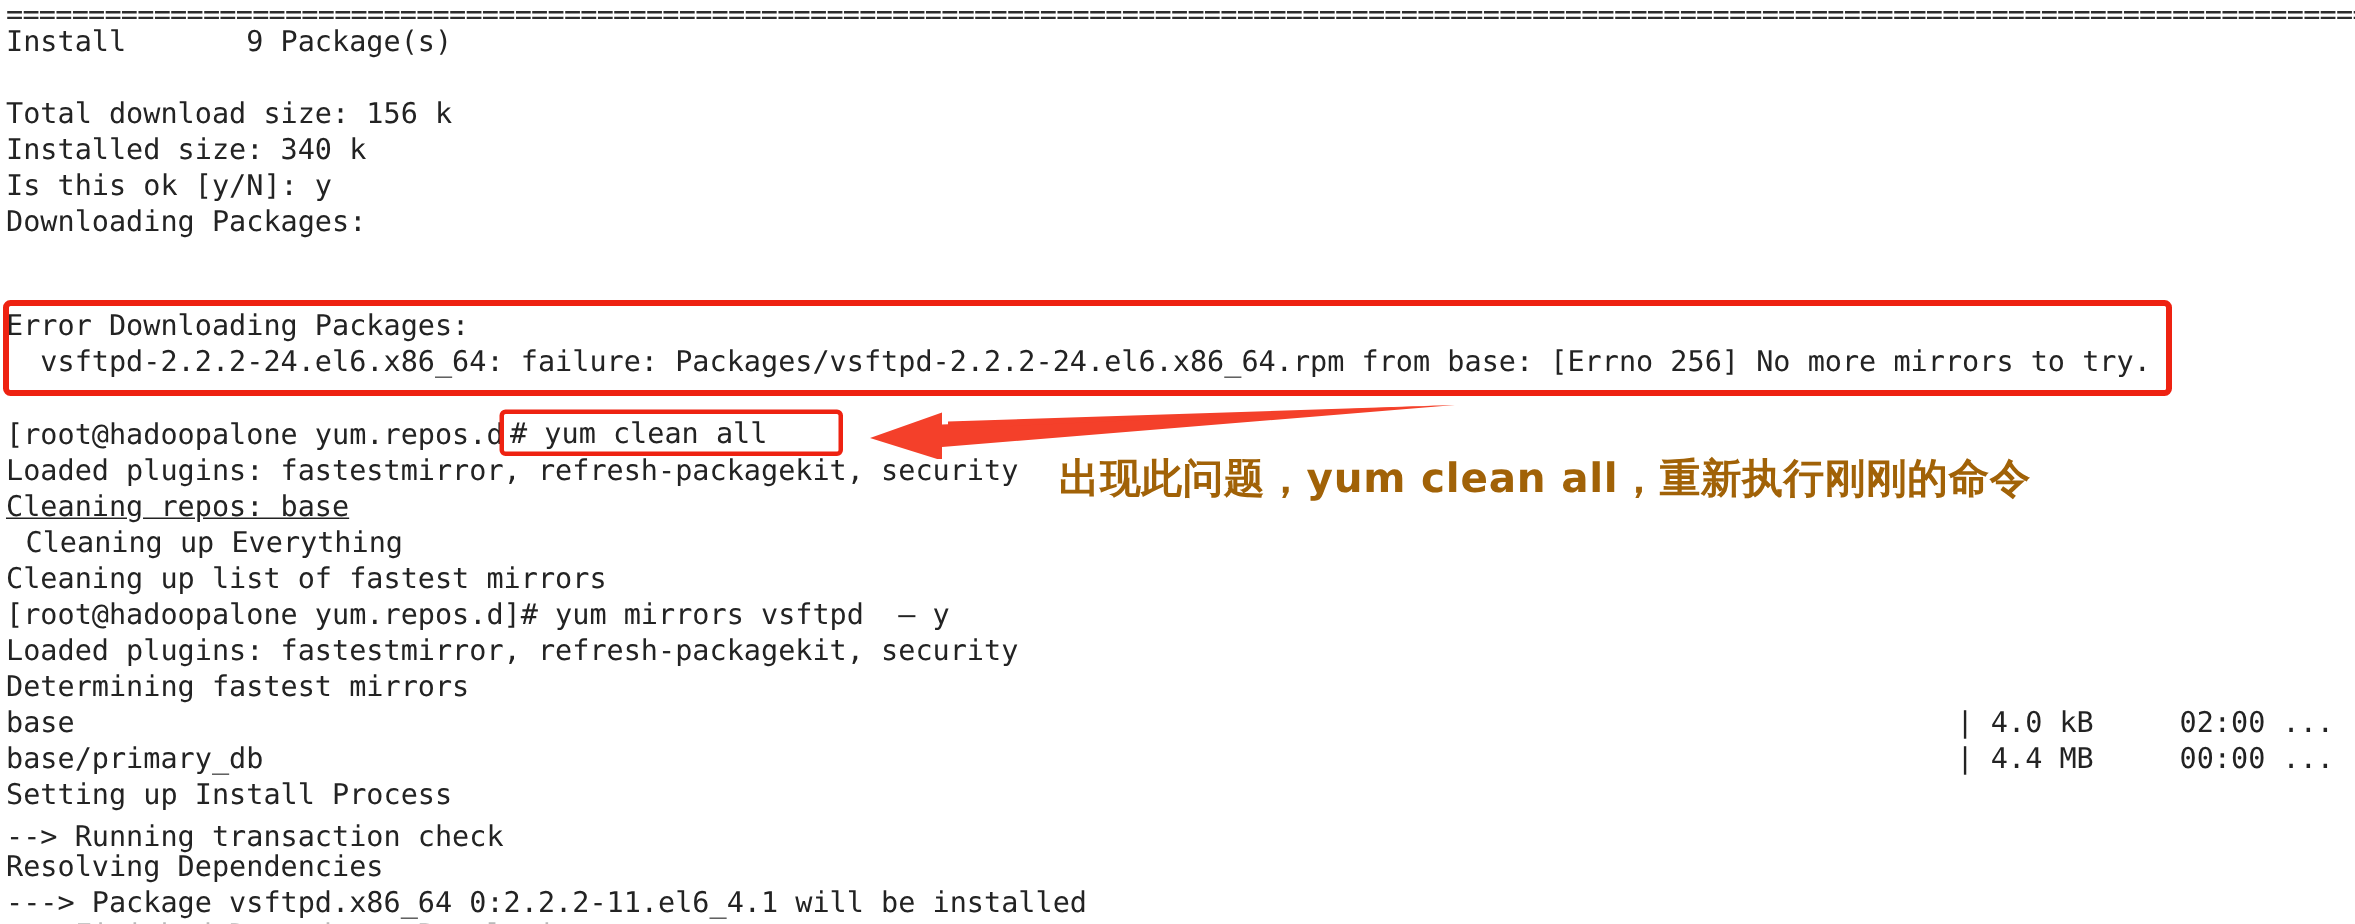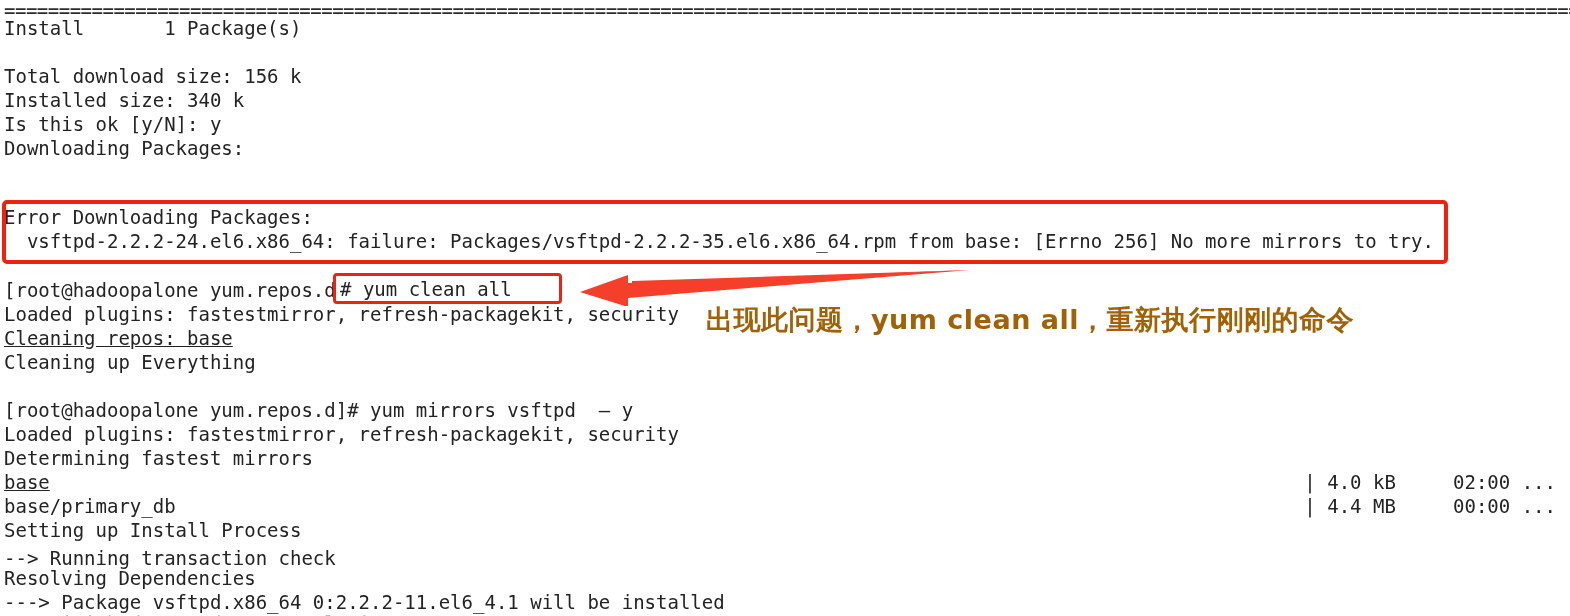--- a/index.html
+++ b/index.html
@@ -122,39 +122,40 @@
 </style>
 </head>
 <body>
 
 <div id="terminal">
 
   
   <div class="tline sep" style="top:-2px;">================================================================================================================================================</div>
 
   
-  <div class="tline" style="top:16px;">Install       1 Package(s)</div>
+  <div class="tline" style="top:16px;">Install       9 Package(s)</div>
   <div class="tline" style="top:40px;"></div>
   <div class="tline" style="top:64px;">Total download size: 156 k</div>
   <div class="tline" style="top:88px;">Installed size: 340 k</div>
   <div class="tline" style="top:112px;">Is this ok [y/N]: y</div>
   <div class="tline" style="top:136px;">Downloading Packages:</div>
   <div class="tline" style="top:160px;"></div>
   <div class="tline" style="top:184px;"></div>
   <div class="tline" style="top:205px;">Error Downloading Packages:</div>
-  <div class="tline" style="top:229px;">  vsftpd-2.2.2-24.el6.x86_64: failure: Packages/vsftpd-2.2.2-35.el6.x86_64.rpm from base: [Errno 256] No more mirrors to try.</div>
+  <div class="tline" style="top:229px;">  vsftpd-2.2.2-24.el6.x86_64: failure: Packages/vsftpd-2.2.2-24.el6.x86_64.rpm from base: [Errno 256] No more mirrors to try.</div>
   <div class="tline" style="top:255px;"></div>
   <div class="tline" style="top:278px;">[root@hadoopalone yum.repos.d]# yum clean all</div>
   <div class="tline" style="top:302px;">Loaded plugins: fastestmirror, refresh-packagekit, security</div>
   <div class="tline" style="top:326px;text-decoration:underline;">Cleaning repos: base</div>
-  <div class="tline" style="top:350px;">Cleaning up Everything</div>
+  <div class="tline" style="top:350px;margin-left:13px;">Cleaning up Everything</div>
+  <div class="tline" style="top:374px;">Cleaning up list of fastest mirrors</div>
   <div class="tline" style="top:398px;">[root@hadoopalone yum.repos.d]# yum mirrors vsftpd  – y</div>
   <div class="tline" style="top:422px;">Loaded plugins: fastestmirror, refresh-packagekit, security</div>
   <div class="tline" style="top:446px;">Determining fastest mirrors</div>
-  <div class="tline" style="top:470px;text-decoration:underline;">base</div>
+  <div class="tline" style="top:470px;">base</div>
   <div class="tline" style="top:494px;">base/primary_db</div>
   <div class="tline" style="top:518px;">Setting up Install Process</div>
   <div class="tline" style="top:566px;">Resolving Dependencies</div>
   <div class="tline" style="top:546px;">--&gt; Running transaction check</div>
   <div class="tline" style="top:590px;">---&gt; Package vsftpd.x86_64 0:2.2.2-11.el6_4.1 will be installed</div>
 
   
   <div class="tline faded" style="top:611px;width:700px;height:5px;">--&gt; Finished Dependency Resolution</div>
 
   

